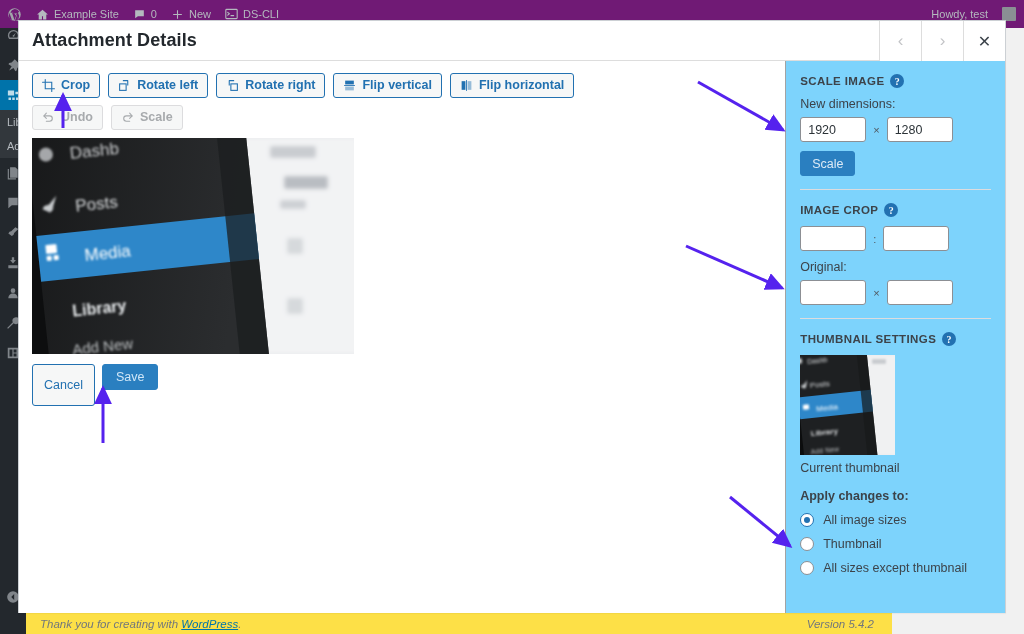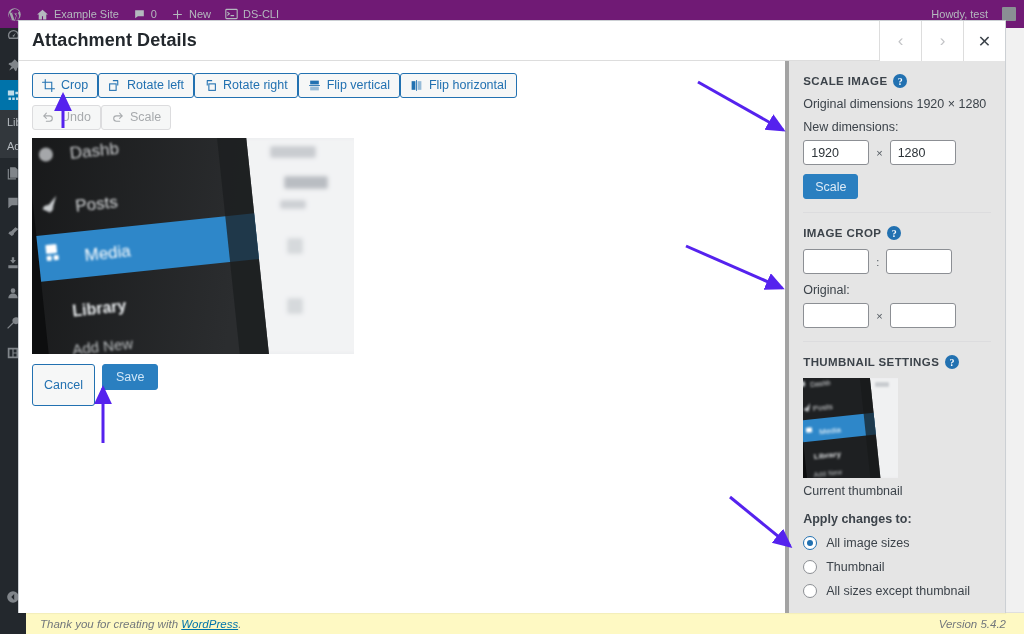--- a/index.html
+++ b/index.html
@@ -32,22 +32,22 @@
     height:30px; display:flex; align-items:center; padding-left:6px;
     color:#a0a5aa; font-size:11px; overflow:hidden; white-space:nowrap;
   }
   .am-item.current { background:#0073aa; color:#fff; }
   .am-sub { height:24px; display:flex; align-items:center; padding-left:7px; color:#b4b9be; font-size:11px; background:#32373c;}
   .am-icon { width:15px; height:15px; opacity:.75; flex:none; }
   .am-collapse { position:absolute; bottom:22px; left:0; width:26px; height:30px; display:flex; align-items:center; padding-left:6px;}
 
   
   .wpfooter {
-    position:absolute; bottom:0; left:26px; width:998px; height:22px;
-    border-top:1px solid #dfdfdf; background:#fef9c3;
+    position:absolute; bottom:0; left:26px; width:866px; height:22px;
+    border-top:1px solid #dfdfdf; background:#fde047;
     display:flex; align-items:center; justify-content:space-between;
     padding:0 18px 0 14px; font-size:11.5px; color:#72777c; font-style:italic;
   }
   .wpfooter a { color:#0073aa; text-decoration:underline; font-style:italic; }
   .wpfooter .ver { font-style:italic; }
 
   
   .modal {
     position:absolute; left:18px; top:20px; width:988px; height:593px;
     background:#fff; border:1px solid #ccd0d4; z-index:10;
@@ -64,21 +64,21 @@
     color:#72777c; font-size:17px; cursor:pointer; display:flex; align-items:center; justify-content:center;
   }
   .modal-nav button.dim { color:#c3c4c7; }
   .modal-nav button.close { color:#3c434a; font-size:16px; }
 
   .modal-body { position:relative; height:552px; display:flex; }
 
   
   .editor { position:relative; width:767px; background:#fff; padding:12px 0 0 13px; }
 
-  .tool-row { display:flex; margin-bottom:7px; }
+  .tool-row { display:flex; gap:8px; margin-bottom:7px;font-weight:bold; }
   .btn {
     display:inline-flex; align-items:center; gap:6px;
     height:25px; padding:0 9px;
     font-size:12.5px; line-height:1; border-radius:3px; cursor:pointer;
     background:#f6f7f7; border:1px solid #2271b1; color:#2271b1;
     white-space:nowrap;
   }
   .btn svg { display:block; }
   .btn.disabled {
     background:#f6f7f7; border-color:#dcdcde; color:#a7aaad; cursor:default;
@@ -91,21 +91,21 @@
     height:42px; padding:0 11px; font-size:12.5px; border-radius:3px; cursor:pointer;
     background:#f6f7f7; border:1px solid #2271b1; color:#2271b1; display:inline-flex; align-items:center;
   }
   .btn-primary {
     height:26px; padding:0 13px; font-size:12.5px; border-radius:3px; cursor:pointer;
     background:#2a7fc0; border:1px solid #2a7fc0; color:#cfe6f7; display:inline-flex; align-items:center;
   }
 
   
   .settings {
-    width:220px; background:#e5e5e5; border-left:4px solid #a3a3a3;
+    width:220px; background:#7dd3fc; border-left:1px solid #a3a3a3;
     padding:13px 14px 0 14px; font-size:12.5px; color:#3c434a;
     position:relative;
   }
   .sec-title {
     font-size:11.5px; font-weight:bold; color:#3c434a; letter-spacing:.4px;
     text-transform:uppercase; display:flex; align-items:center; gap:6px; margin-bottom:9px;
   }
   .help {
     width:14px; height:14px; border-radius:50%; background:#2271b1; color:#fff;
     font-size:10px; font-weight:bold; display:inline-flex; align-items:center; justify-content:center;
@@ -440,21 +440,20 @@
         </div>
       </div>
 
       <div class="settings">
 
         
         <div class="sec-title">
           <span>SCALE IMAGE</span>
           <span class="help">?</span>
         </div>
-        <div class="s-line">Original dimensions 1920 × 1280</div>
         <div class="s-label">New dimensions:</div>
         <div class="in-row">
           <input class="txt" type="text" value="1920" style="">
           <span class="sep">×</span>
           <input class="txt" type="text" value="1280" style="">
         </div>
         <div class="btn-scale">Scale</div>
 
         <div class="divider"></div>
 

